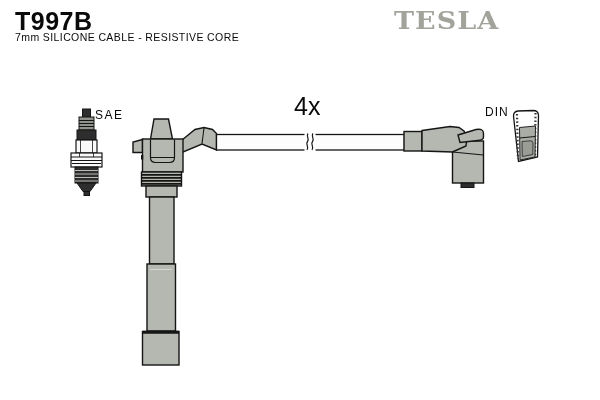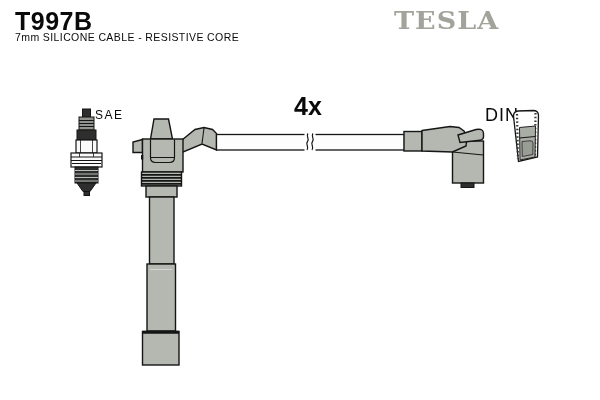--- a/index.html
+++ b/index.html
@@ -21,22 +21,22 @@
   }
   .brand{
     position:absolute;left:394px;top:6px;
     font-family:"DejaVu Serif",serif;
     font-size:27px;font-weight:bold;letter-spacing:1px;
     color:var(--brand-gray,#a2a49c);
     transform:scaleY(0.92);transform-origin:top left;
   }
   .lbl{position:absolute;color:#0a0a0a;}
   .lbl-sae{left:95px;top:108px;font-size:12px;letter-spacing:1.5px;}
-  .lbl-qty{left:294px;top:92px;font-size:25px;font-weight:700;}
-  .lbl-din{left:485px;top:105px;font-size:18px;letter-spacing:1px;}
+  .lbl-qty{left:294px;top:92px;font-size:25px;font-weight:400;}
+  .lbl-din{left:485px;top:105px;font-size:12px;letter-spacing:1px;}
   svg{position:absolute;left:0;top:0;}
   .boot{fill:var(--boot-fill,#b4b8b0);stroke:var(--outline,#111);stroke-width:1.4;}
   .ln{stroke:var(--outline,#111);fill:none;}
   .dark{fill:var(--metal-dark,#2e2e2e);stroke:var(--outline,#111);stroke-width:1;}
   .white{fill:#fdfdfd;stroke:var(--outline,#111);stroke-width:1.3;}
 </style>
 </head>
 <body>
 
 <div class="stage">

